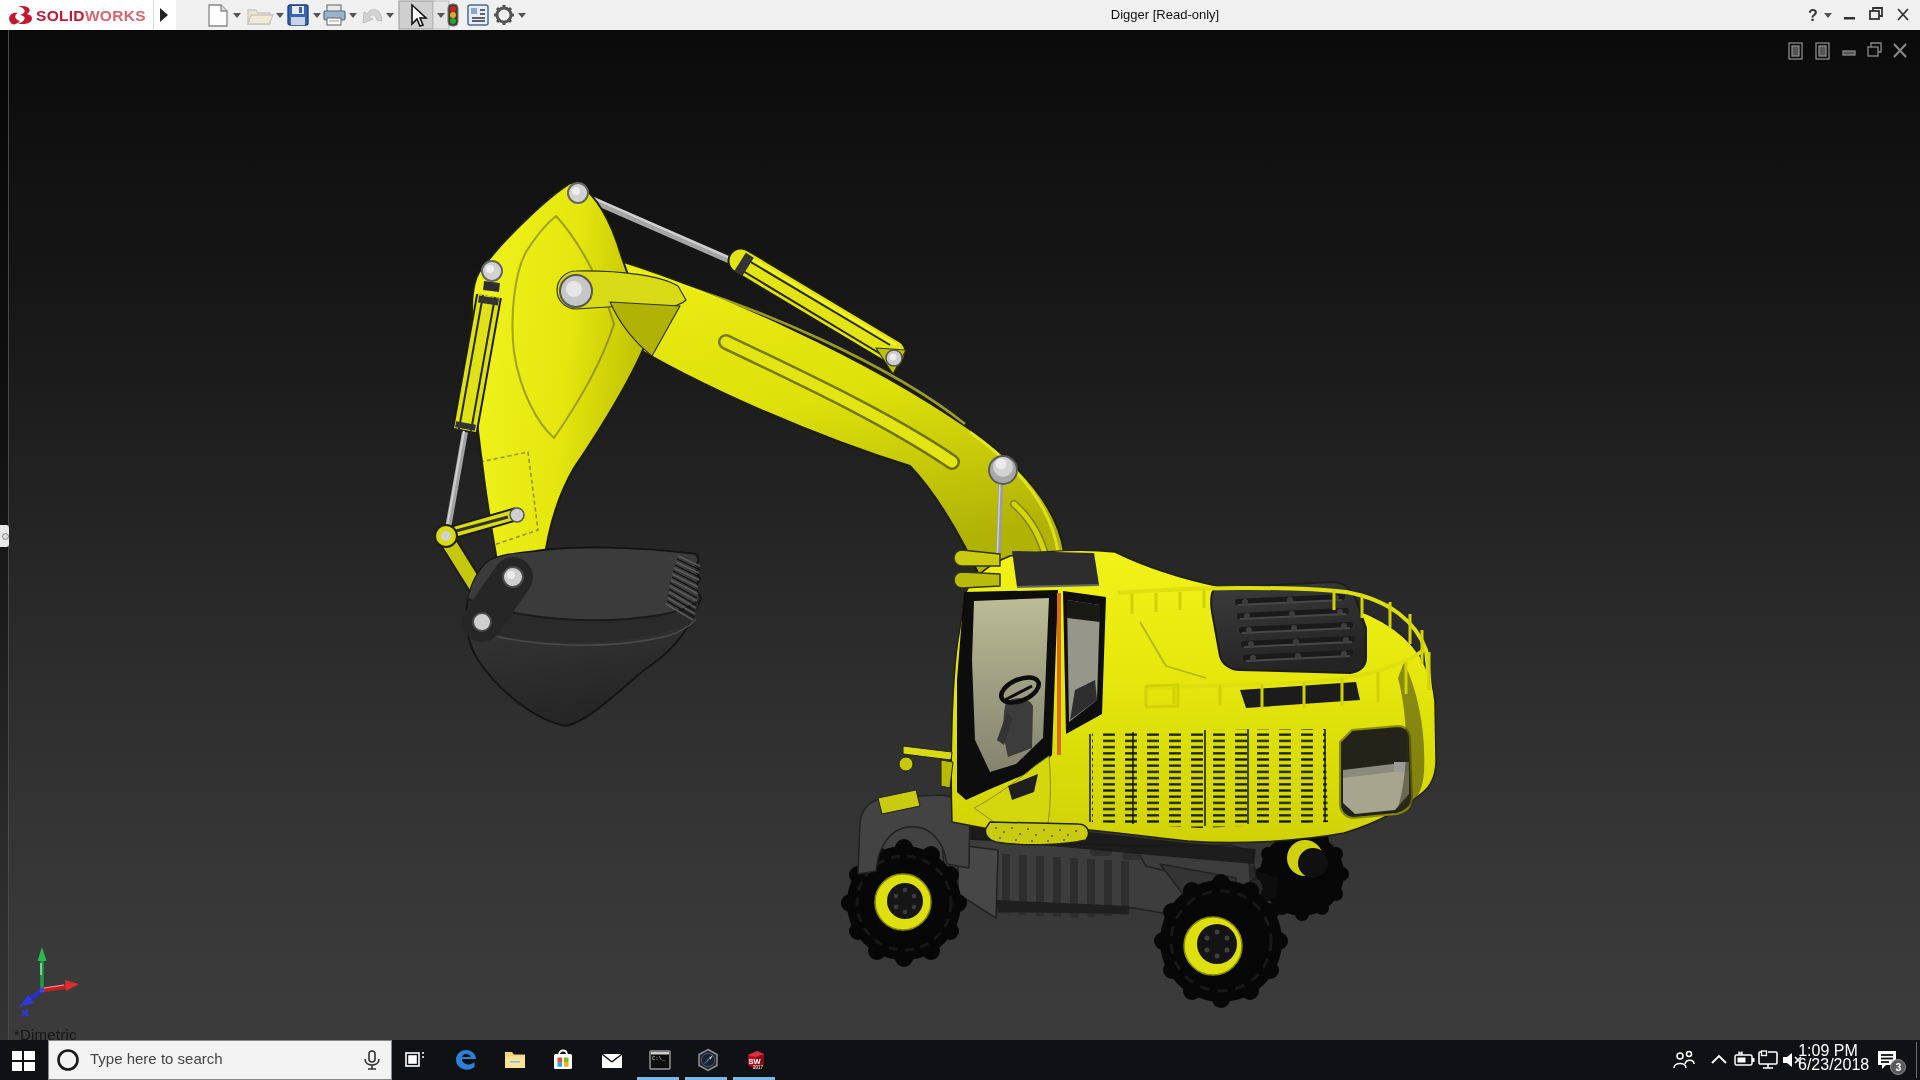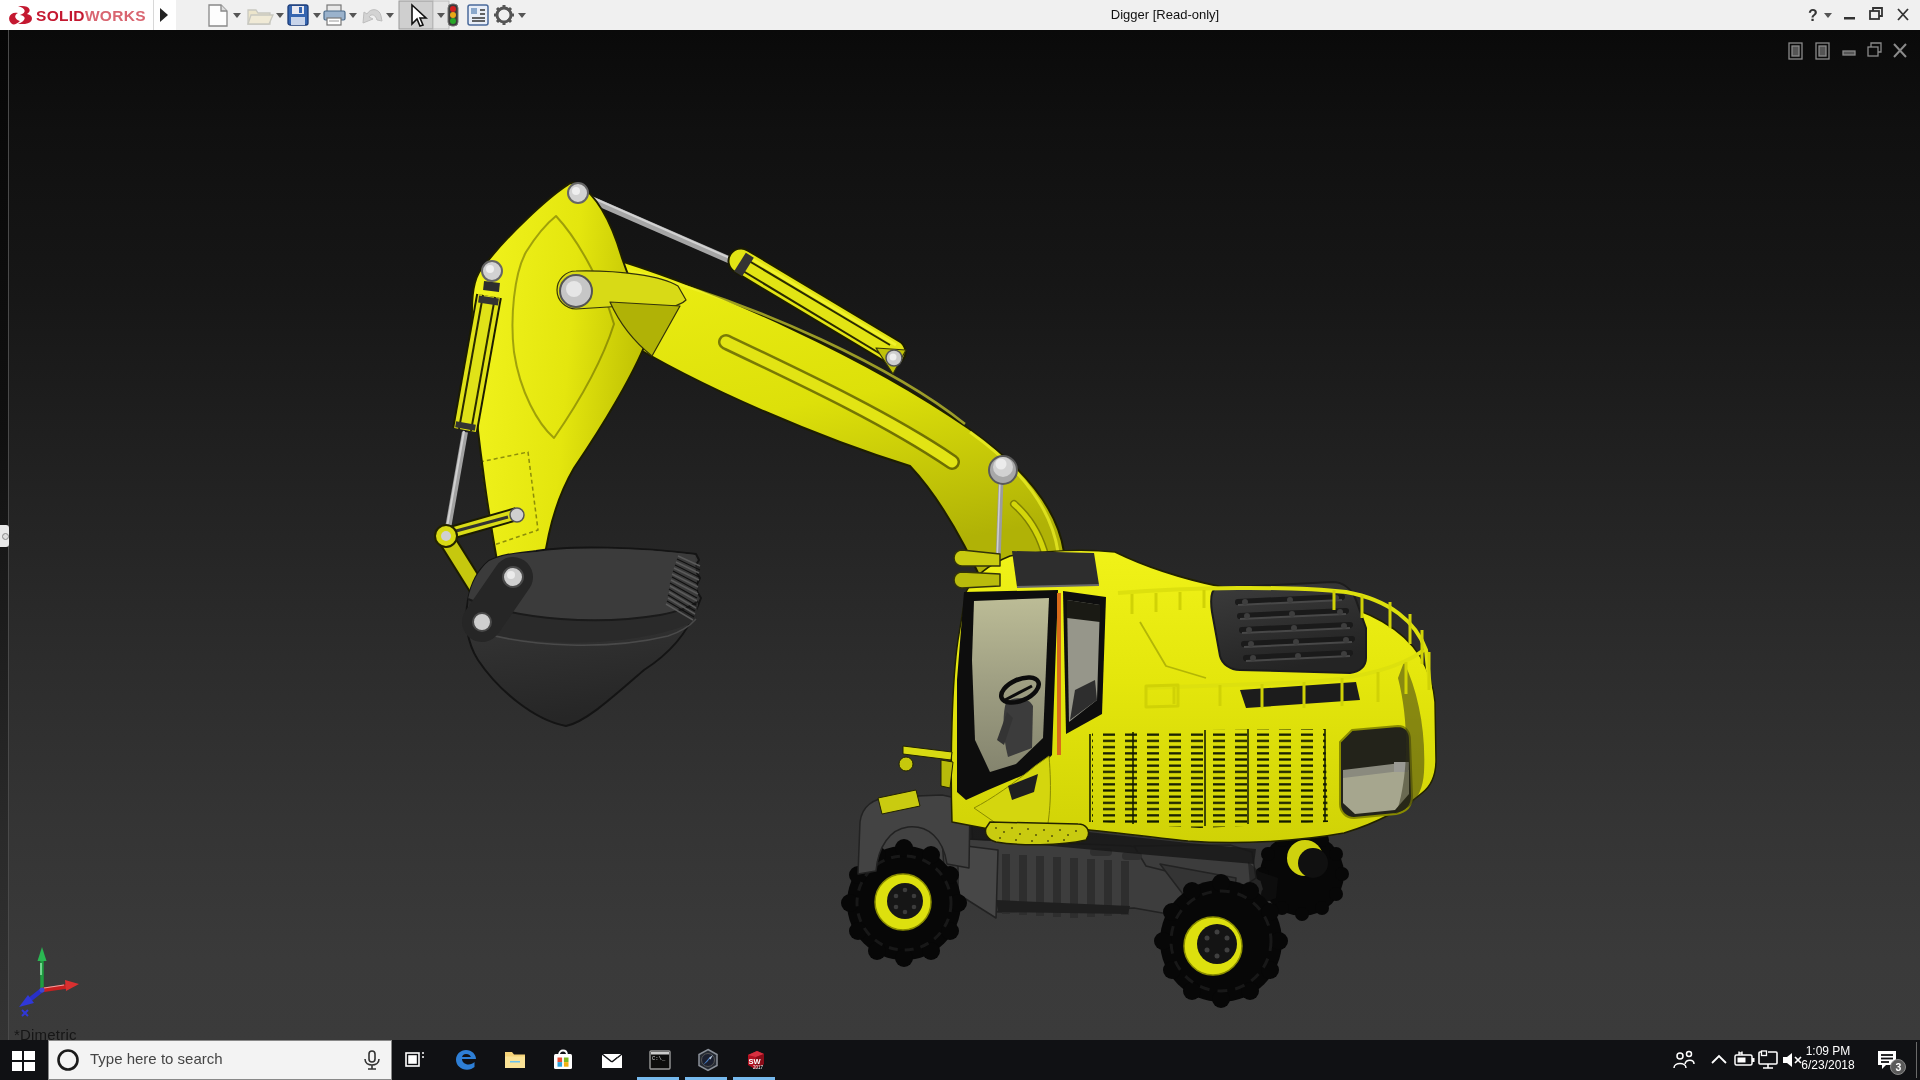--- a/index.html
+++ b/index.html
@@ -10,21 +10,21 @@
 #title{position:absolute;left:1065px;top:0;width:200px;height:42px;text-align:center;line-height:30px;font-size:13px;color:#111;}
 #viewport{position:absolute;left:0;top:30px;width:1920px;height:1010px;background:linear-gradient(to bottom,#0a0a0a 0%,#101010 10%,#161616 25%,#222222 45%,#2c2c2c 62%,#343434 78%,#3a3a3a 92%,#3b3b3b 100%);}
 #leftpanel{position:absolute;left:0;top:30px;width:8px;height:1010px;background:linear-gradient(to bottom,#060606,#101010 40%,#2a2a2a 80%,#333);}
 #lefttab{position:absolute;left:0px;top:525px;width:9px;height:22px;background:#e8e8e8;border-radius:0 3px 3px 0;}
 #dimetric{position:absolute;left:14px;top:1026px;font-size:15px;color:#161616;letter-spacing:0.2px;}
 #taskbar{position:absolute;left:0;top:1040px;width:1920px;height:40px;background:#101114;}
 #searchbox{position:absolute;left:48px;top:1040px;width:344px;height:40px;background:#f3f3f3;border:1px solid #888;box-sizing:border-box;}
 #searchtext{position:absolute;left:90px;top:1050px;font-size:15px;color:#454545;}
 .tico{position:absolute;top:1048px;width:24px;height:24px;}
 .runbar{position:absolute;top:1077px;height:3px;background:#76b9ed;}
-.traytime{position:absolute;right:62px;top:1044px;width:60px;text-align:center;font-size:12px;color:#fff;line-height:14px;}
+.traytime{position:absolute;right:62px;top:1044px;width:60px;text-align:center;font-size:16px;color:#fff;line-height:14px;}
 svg{display:block;}
 #scene{position:absolute;left:0;top:0;}
 </style>
 </head>
 <body>
 <div id="root">
 <div id="viewport"></div>
 <svg id="scene" width="1920" height="1080" viewBox="0 0 1920 1080">
 <defs>
 <linearGradient id="boomG" x1="0" y1="0" x2="0.3" y2="1">

